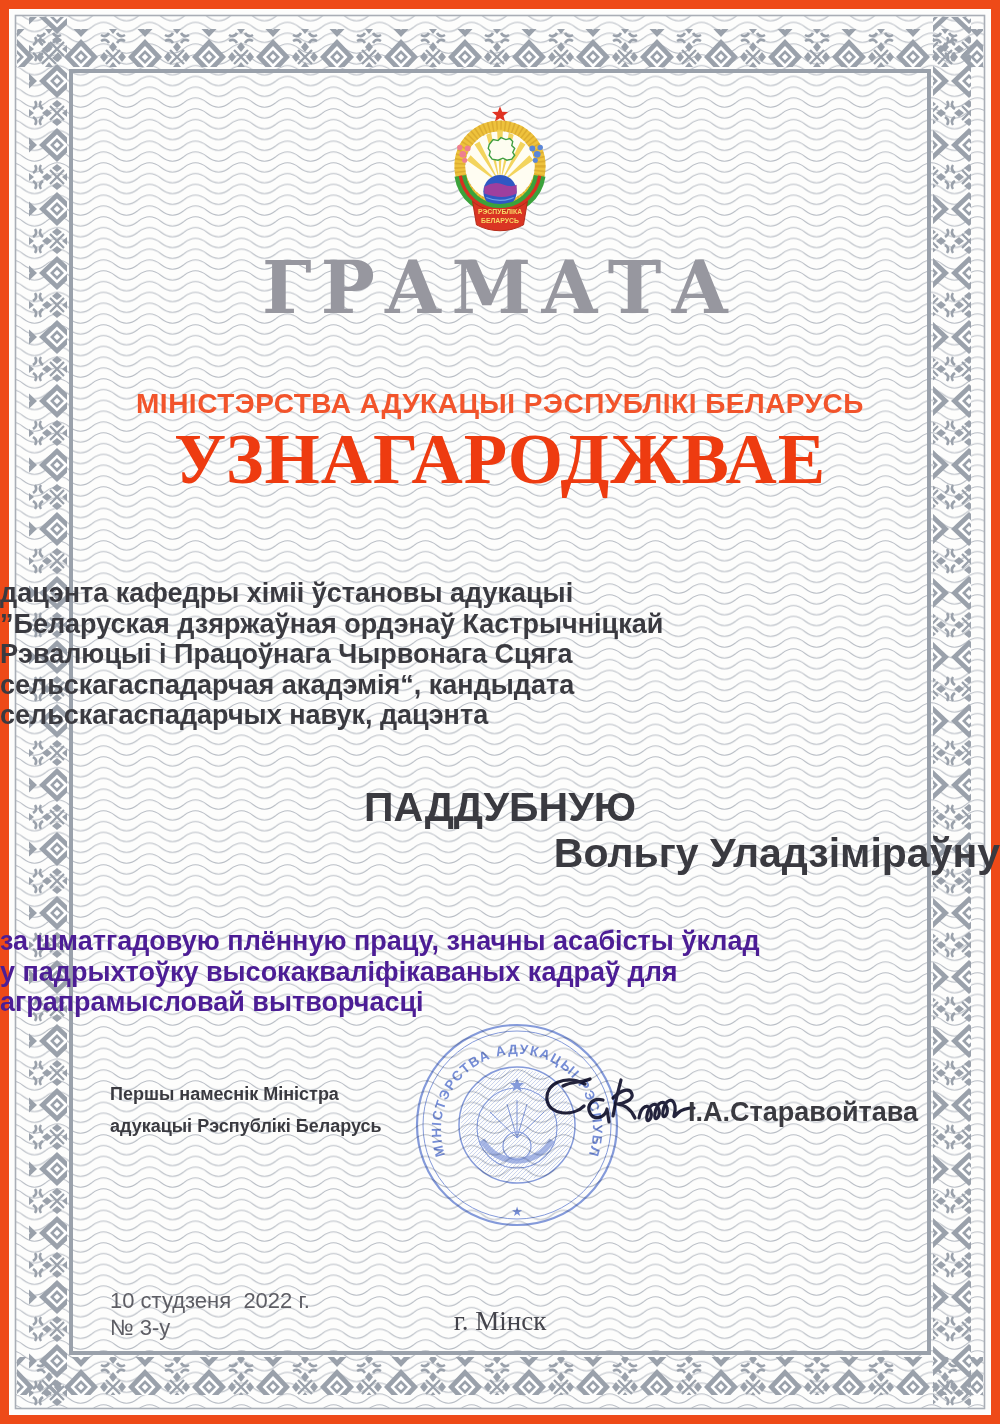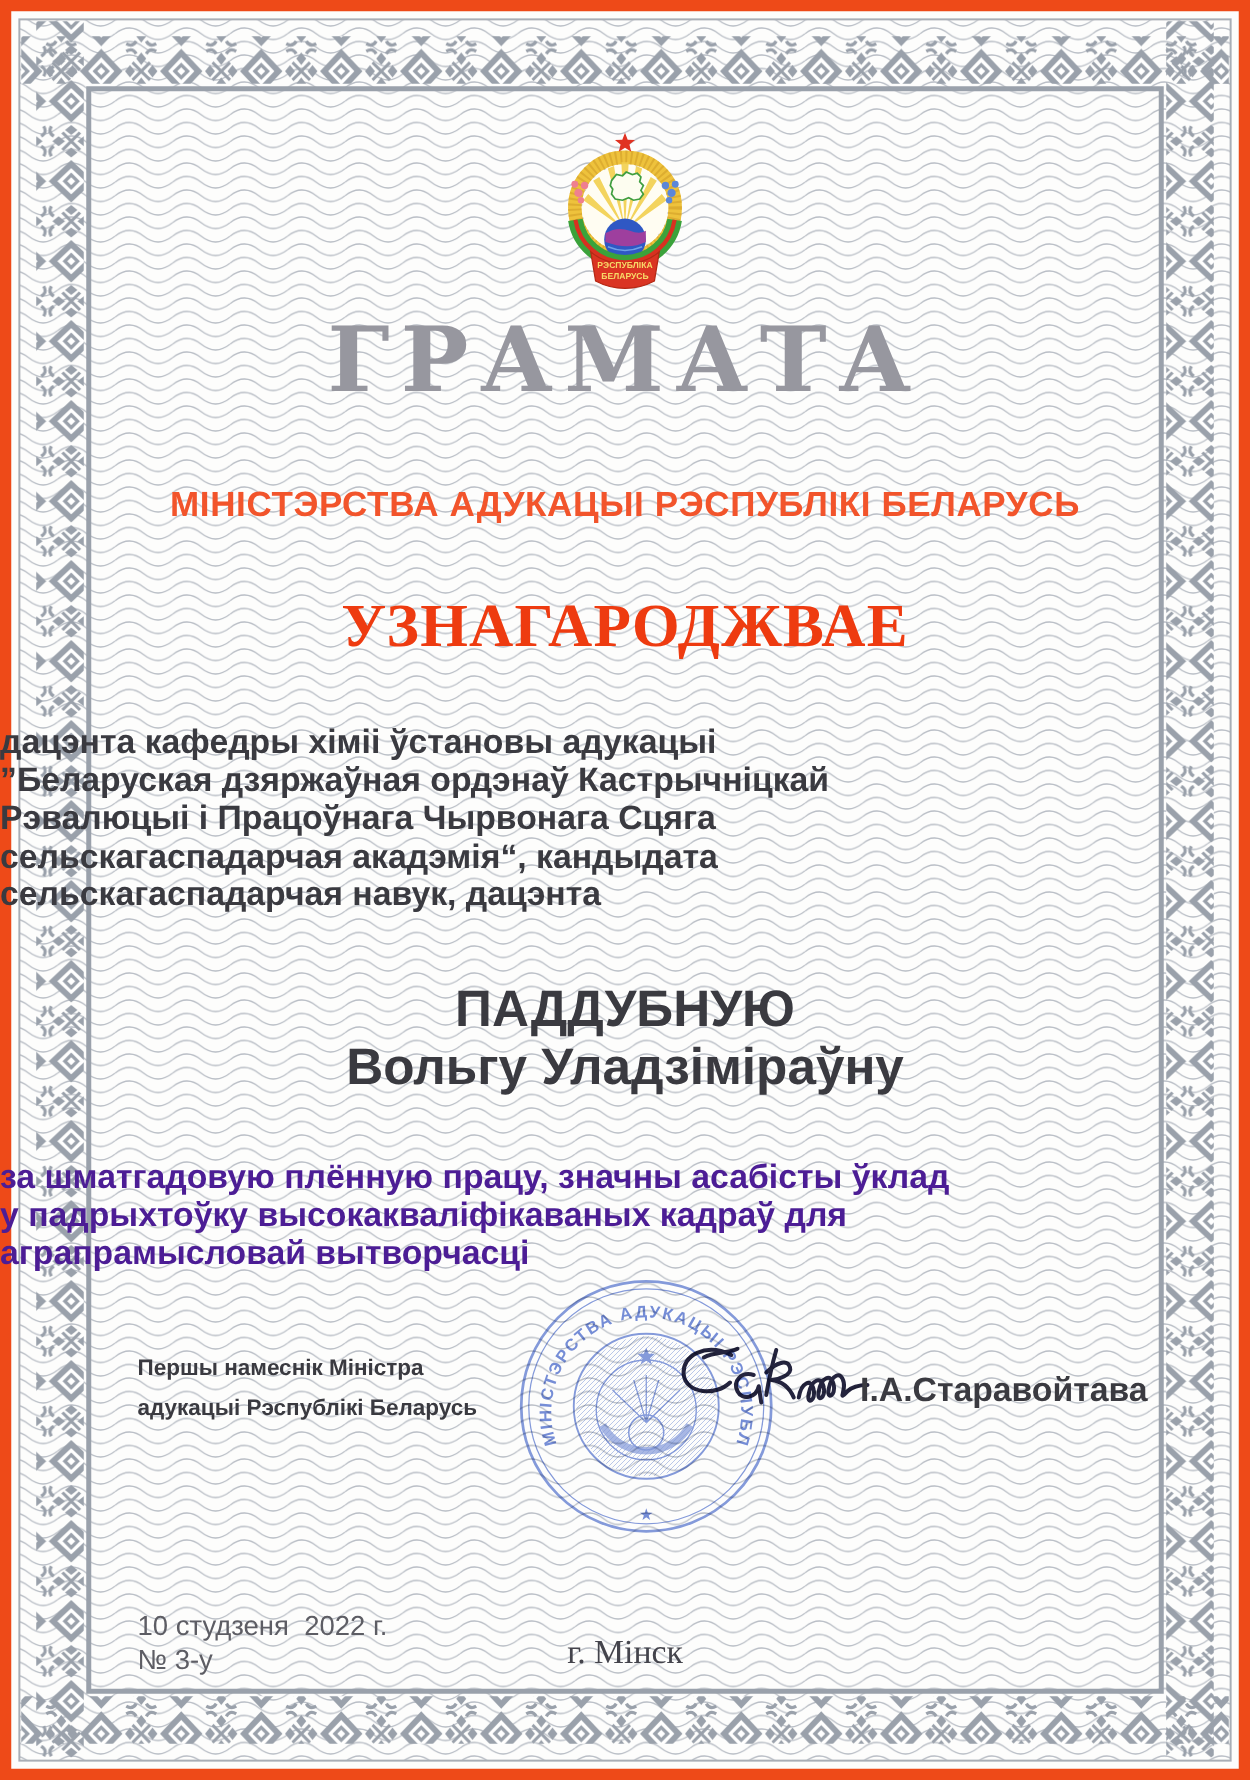--- a/index.html
+++ b/index.html
@@ -19,21 +19,21 @@
   .title{
     font-family:"DejaVu Serif","Liberation Serif",serif;
     font-weight:bold;font-size:72px;letter-spacing:9px;
     line-height:84px;
   }
   .ministry{
     font-weight:bold;font-size:28px;letter-spacing:.5px;line-height:30px;
   }
   .action{
     font-family:"Liberation Serif",serif;
-    font-weight:bold;font-size:49px;letter-spacing:1px;line-height:78px;margin-top:42px;
+    font-weight:bold;font-size:71px;letter-spacing:1px;line-height:78px;
   }
   .desc,.reason{
     font-weight:bold;font-size:27px;line-height:30.5px;text-align:left;
   }
   .surname,.namepat{
     font-weight:bold;font-size:41px;line-height:44px;
   }
   .sigblock{
     font-weight:bold;font-size:18px;line-height:32px;text-align:left;
   }
@@ -140,25 +140,25 @@
 
   <div class="abs center ministry" style="top:389px;color:#f2542b;">МІНІСТЭРСТВА АДУКАЦЫІ РЭСПУБЛІКІ БЕЛАРУСЬ</div>
 
   <div class="abs center action" style="top:420px;color:#ee3b10;">УЗНАГАРОДЖВАЕ</div>
 
   <div class="abs center desc" style="top:578px;color:#3a3a40;">
       <div class="desc-line">дацэнта кафедры хіміі ўстановы адукацыі</div>
       <div class="desc-line">”Беларуская дзяржаўная ордэнаў Кастрычніцкай</div>
       <div class="desc-line">Рэвалюцыі і Працоўнага Чырвонага Сцяга</div>
       <div class="desc-line">сельскагаспадарчая акадэмія“, кандыдата</div>
-      <div class="desc-line">сельскагаспадарчая навук, дацэнта</div>
+      <div class="desc-line">сельскагаспадарчых навук, дацэнта</div>
     </div>
 
   <div class="abs center surname" style="top:785px;color:#3a3a40;">ПАДДУБНУЮ</div>
-  <div class="abs center namepat" style="top:831px;color:#3a3a40;">Вольгу Уладзіміраўну</div>
+  <div class="abs center namepat" style="top:831px;color:#3a3a40;text-align:right;">Вольгу Уладзіміраўну</div>
 
   <div class="abs center reason" style="top:926px;color:#4c1d95;">
       <div class="reason-line">за шматгадовую плённую працу, значны асабісты ўклад</div>
       <div class="reason-line">у падрыхтоўку высокакваліфікаваных кадраў для</div>
       <div class="reason-line">аграпрамысловай вытворчасці</div>
     </div>
 
   <svg class="abs stamp-svg" style="left:412px;top:1020px;width:210px;height:210px;" viewBox="0 0 210 210" xmlns="http://www.w3.org/2000/svg">
     <defs>
       <pattern id="sh" width="4" height="4" patternUnits="userSpaceOnUse">

